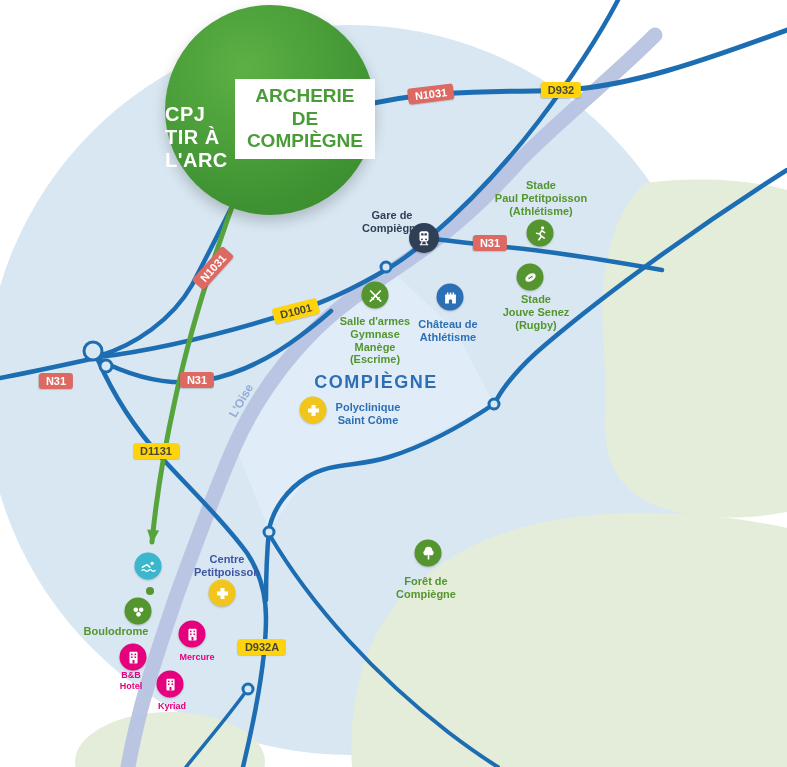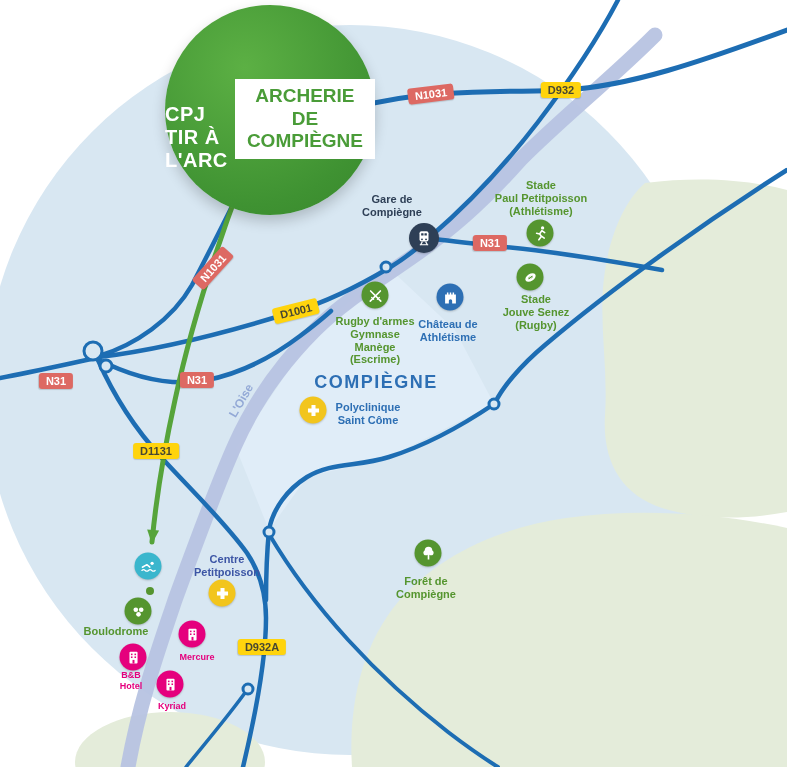--- a/index.html
+++ b/index.html
@@ -216,29 +216,29 @@
       </svg>
     </div>
   <div class="poi bg-pink" style="left:170px;top:684px">
     <svg>
         <use href="#i-hotel"></use>
       </svg>
     </div>
 
   <div class="dot" style="left:150px;top:591px"></div>
 
-  <div class="lbl c-navy" style="left:392px;top:206px">Gare de
+  <div class="lbl c-navy" style="left:392px;top:222px">Gare de
 Compiègne</div>
   <div class="lbl c-green" style="left:541px;top:198px">Stade
 Paul Petitpoisson
 (Athlétisme)</div>
   <div class="lbl c-green" style="left:536px;top:312px">Stade
 Jouve Senez
 (Rugby)</div>
-  <div class="lbl c-green" style="left:375px;top:340px">Rugby d'armes
+  <div class="lbl c-green" style="left:375px;top:340px">Salle d'armes
 Gymnase
 Manège
 (Escrime)</div>
   <div class="lbl c-blue" style="left:448px;top:331px">Château de
 Athlétisme</div>
   <div class="lbl c-blue" style="left:368px;top:414px">Polyclinique
 Saint Côme</div>
   <div class="lbl c-indigo" style="left:227px;top:566px">Centre
 Petitpoisson</div>
   <div class="lbl c-green" style="left:116px;top:631px">Boulodrome</div>

